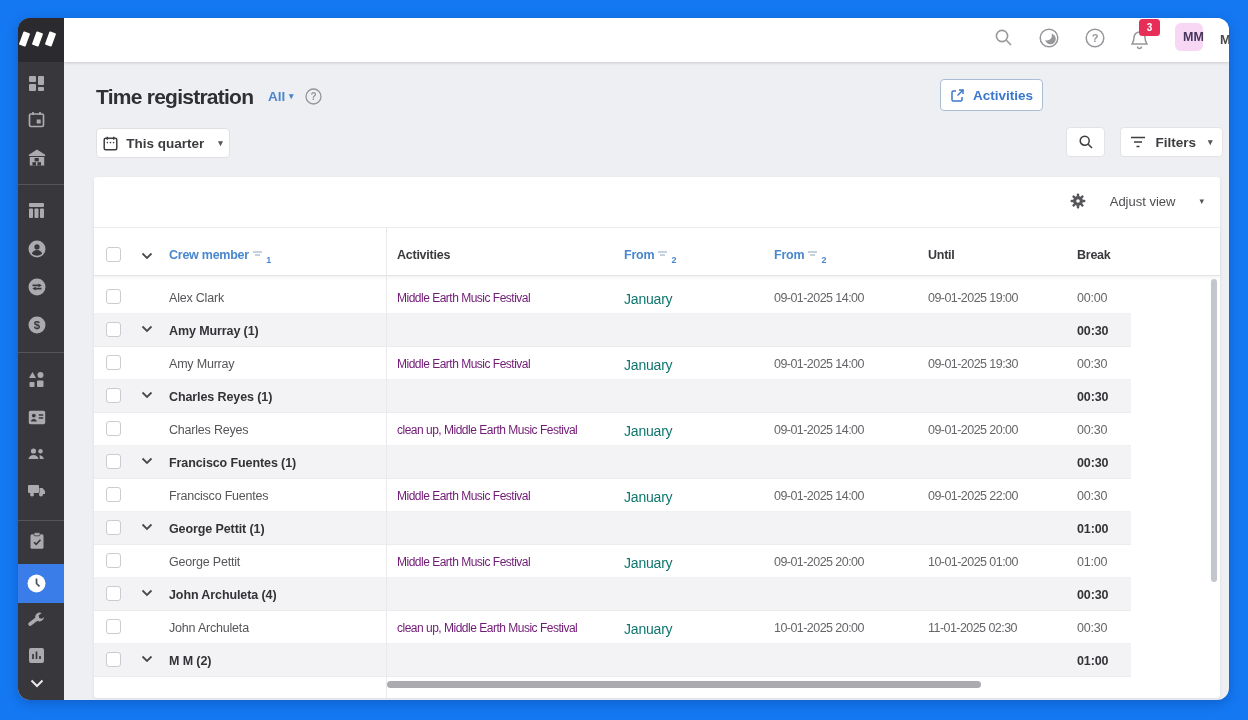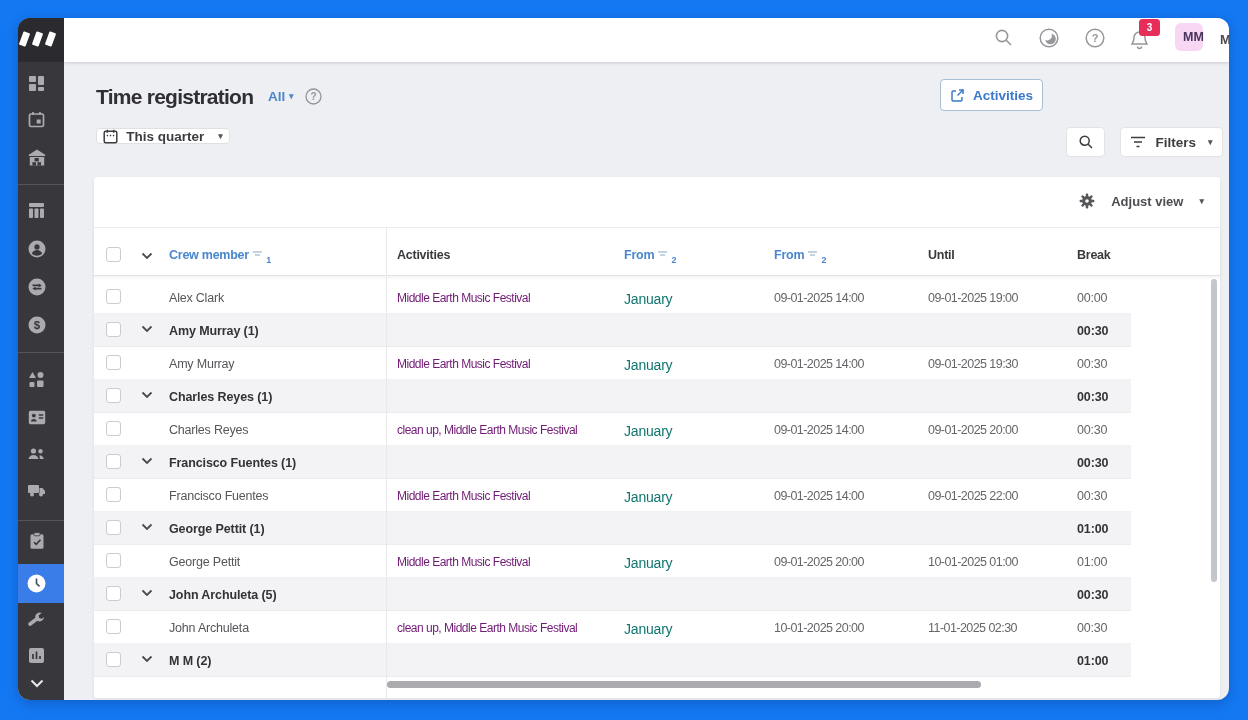--- a/index.html
+++ b/index.html
@@ -22,28 +22,28 @@
   #mname { position:absolute; left:1156px; top:14px; font-size:13px; color:#4a4a4e; font-weight:bold; }
   
   #main { position:absolute; left:45px; top:44px; width:1166px; height:638px; }
   h1 { position:absolute; left:33px; top:23px; font-size:21px; letter-spacing:-0.75px; color:#303034; }
   #allsel { position:absolute; left:205px; top:27px; font-size:13.5px; font-weight:bold; color:#4b86cc; }
   #allsel .car { color:#4b86cc; font-size:9px; vertical-align:2px; }
   #qhelp { position:absolute; left:242px; top:26px; }
   .btn { position:absolute; border-radius:4px; font-size:13.5px; font-weight:bold; display:flex; align-items:center; justify-content:center; }
   #bact { left:877px; top:17px; width:103px; height:32px; background:#fff; border:1px solid #a9bdd4; color:#3b78cc; }
   #badd { left:988px; top:17px; width:171px; height:32px; background:#2d7ce2; color:#fff; letter-spacing:-0.45px; }
-  #bquarter { left:33px; top:66px; width:134px; height:16px; background:#fff; border:1px solid #e0e0e3; color:#3d3d41; }
+  #bquarter { left:33px; top:66px; width:134px; height:30px; background:#fff; border:1px solid #e0e0e3; color:#3d3d41; }
   #bsearch { left:1003px; top:65px; width:39px; height:30px; background:#fff; border:1px solid #e3e3e6; }
   #bfilters { left:1057px; top:65px; width:103px; height:30px; background:#fff; border:1px solid #e3e3e6; color:#3d3d41; }
   .car { font-size:9px; color:#55555a; }
   
   #card { position:absolute; left:31px; top:115px; width:1126px; height:521px; background:#fff; border-radius:3px; box-shadow:0 1px 3px rgba(60,60,80,.10); }
   #adjrow { position:absolute; left:0; top:0; width:1126px; height:51px; border-bottom:1px solid #ececef; }
-  #adjview { position:absolute; right:16px; top:16px; font-size:13px; font-weight:bold; color:#4e4e52; display:flex; align-items:center; gap:16px; }
+  #adjview { position:absolute; right:16px; top:16px; font-size:13px; font-weight:normal; color:#4e4e52; display:flex; align-items:center; gap:24px; }
   
   #hrow { position:absolute; left:0; top:51px; width:1126px; height:48px; background:#fff; border-bottom:1px solid #e3e3e6; box-shadow:0 2px 3px rgba(80,80,100,.07); }
   .hcell { position:absolute; top:20px; font-size:12.5px; letter-spacing:-0.25px; font-weight:bold; color:#3a3a3e; }
   .hblue { color:#4a87cc; }
   .cbx { position:absolute; width:15px; height:15px; border:1px solid #cbcbd0; border-radius:3px; background:#fff; }
   
   .row { position:absolute; left:0; width:1037px; height:33px; }
   .rw { background:#fff; border-bottom:1px solid #f1f1f3; }
   .rg { background:#f3f3f5; border-bottom:1px solid #ececef; }
   .row .cbx { left:12px; top:8px; }
@@ -352,21 +352,21 @@
             <div class="cfrom1">January</div>
             <div class="cfrom2">09-01-2025 20:00</div>
             <div class="cuntil">10-01-2025 01:00</div>
             <div class="cbreak">01:00</div>
           </div>
           <div class="row rg" style="top:401px">
             <div class="cbx"></div>
             <svg class="chev" width="12" height="8" viewBox="0 0 12 8">
               <path d="M1.5 1.5L6 6l4.5-4.5" fill="none" stroke="#4a4a4e" stroke-width="1.8"></path>
             </svg>
-            <div class="gname">John Archuleta (5)</div>
+            <div class="gname">John Archuleta (4)</div>
             <div class="cbreakb">00:30</div>
           </div>
           <div class="row rw" style="top:434px">
             <div class="cbx"></div>
             <div class="cname">John Archuleta</div>
             <div class="cact">clean up, Middle Earth Music Festival</div>
             <div class="cfrom1">January</div>
             <div class="cfrom2">10-01-2025 20:00</div>
             <div class="cuntil">11-01-2025 02:30</div>
             <div class="cbreak">00:30</div>

